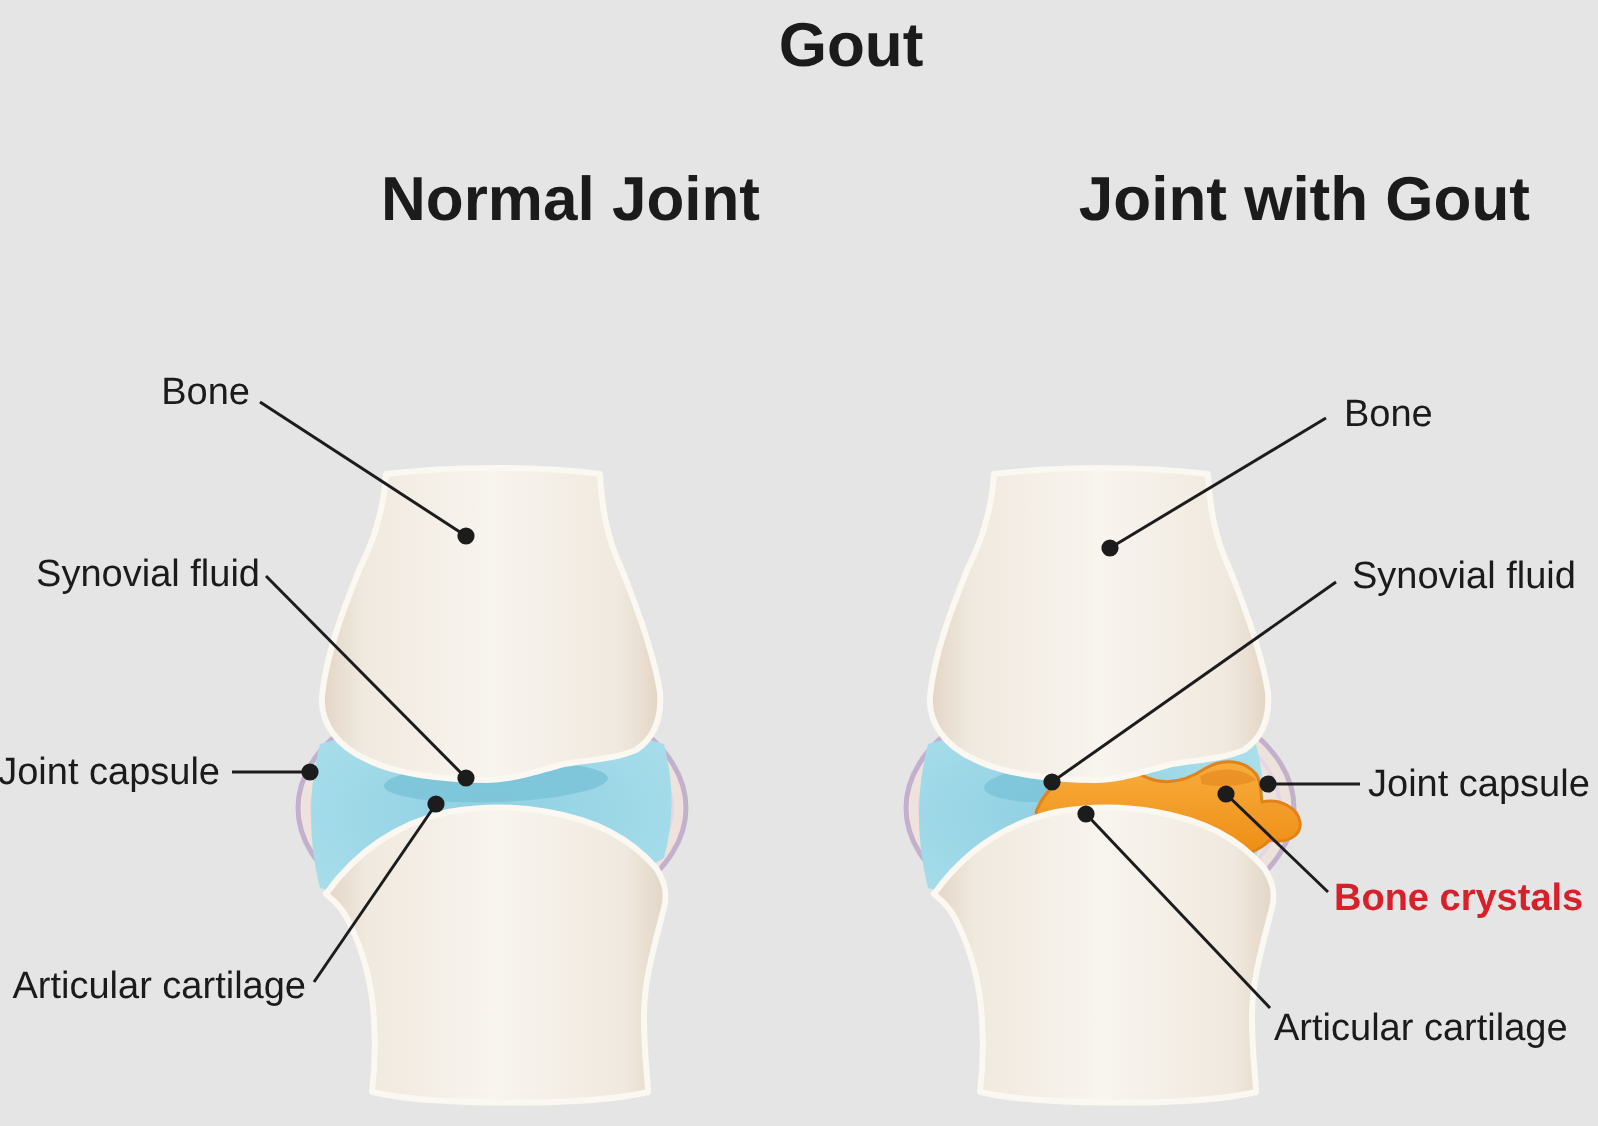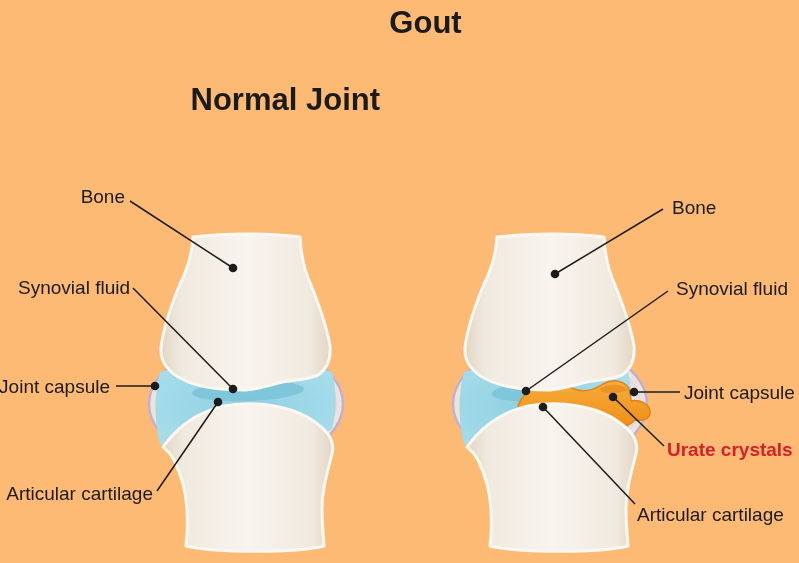--- a/index.html
+++ b/index.html
@@ -1,17 +1,17 @@
 <!DOCTYPE html>
 <html style="--text: #1b1b1b; --urate-label: #d6202a; --leader-line: #1c1c1c; --bone: #f8f4ee; --bone-shade: #e2d5c5; --bone-rim: #fbf7f1; --synovial-fluid: #a9deeb; --synovial-fluid-deep: #7ac3d8; --capsule-fill: #ede3dc; --capsule-line: #c3b0cd; --urate-crystals: #f6a028; --urate-crystals-dark: #e2821a;"><head>
 <meta charset="utf-8">
 <style>
   html,body{margin:0;padding:0;background:#ffffff;}
   .stage{
-    position:relative;width:799px;height:563px;background:#fdba74;
+    position:relative;width:799px;height:563px;background:#e5e5e5;
     font-family:"Liberation Sans","DejaVu Sans",sans-serif;overflow:hidden;
     color:var(--text,#1b1b1b);
   }
   .title{
     position:absolute;left:0;top:5px;width:100%;text-align:center;
     font-size:31px;font-weight:700;transform:translateX(26px);
     color:var(--text,#1b1b1b);
   }
   .subtitle{
     position:absolute;top:82px;width:340px;text-align:right;
@@ -29,20 +29,21 @@
   .leaders line{stroke:var(--leader-line,#1c1c1c);stroke-width:1.5;}
   .leaders circle{fill:var(--leader-line,#1c1c1c);}
 </style>
 </head>
 <body>
 
 <div class="stage">
 
   <div class="title">Gout</div>
   <div class="subtitle left">Normal Joint</div>
+  <div class="subtitle right">Joint with Gout</div>
 
   <svg style="left:146px;top:232px" width="200" height="322" viewBox="0 0 200 322">
     <defs>
       <linearGradient id="boneG1" x1="0" y1="0" x2="1" y2="0">
         <stop offset="0" stop-color="#e2d5c5"></stop>
         <stop offset="0.12" stop-color="#f0e9df"></stop>
         <stop offset="0.5" stop-color="#f8f4ee"></stop>
         <stop offset="0.88" stop-color="#f0e9df"></stop>
         <stop offset="1" stop-color="#e2d5c5"></stop>
       </linearGradient>
@@ -145,16 +146,16 @@
   </svg>
 
   <div class="lbl" style="right:674px;top:186px">Bone</div>
   <div class="lbl" style="right:669px;top:277px">Synovial fluid</div>
   <div class="lbl" style="right:689px;top:376px">Joint capsule</div>
   <div class="lbl" style="right:646px;top:483px">Articular cartilage</div>
 
   <div class="lbl" style="left:672px;top:197px">Bone</div>
   <div class="lbl" style="left:676px;top:278px">Synovial fluid</div>
   <div class="lbl" style="left:684px;top:382px">Joint capsule</div>
-  <div class="lbl urate" style="left:667px;top:439px">Urate crystals</div>
+  <div class="lbl urate" style="left:667px;top:439px">Bone crystals</div>
   <div class="lbl" style="left:637px;top:504px">Articular cartilage</div>
 
 </div>
 
 </body></html>

